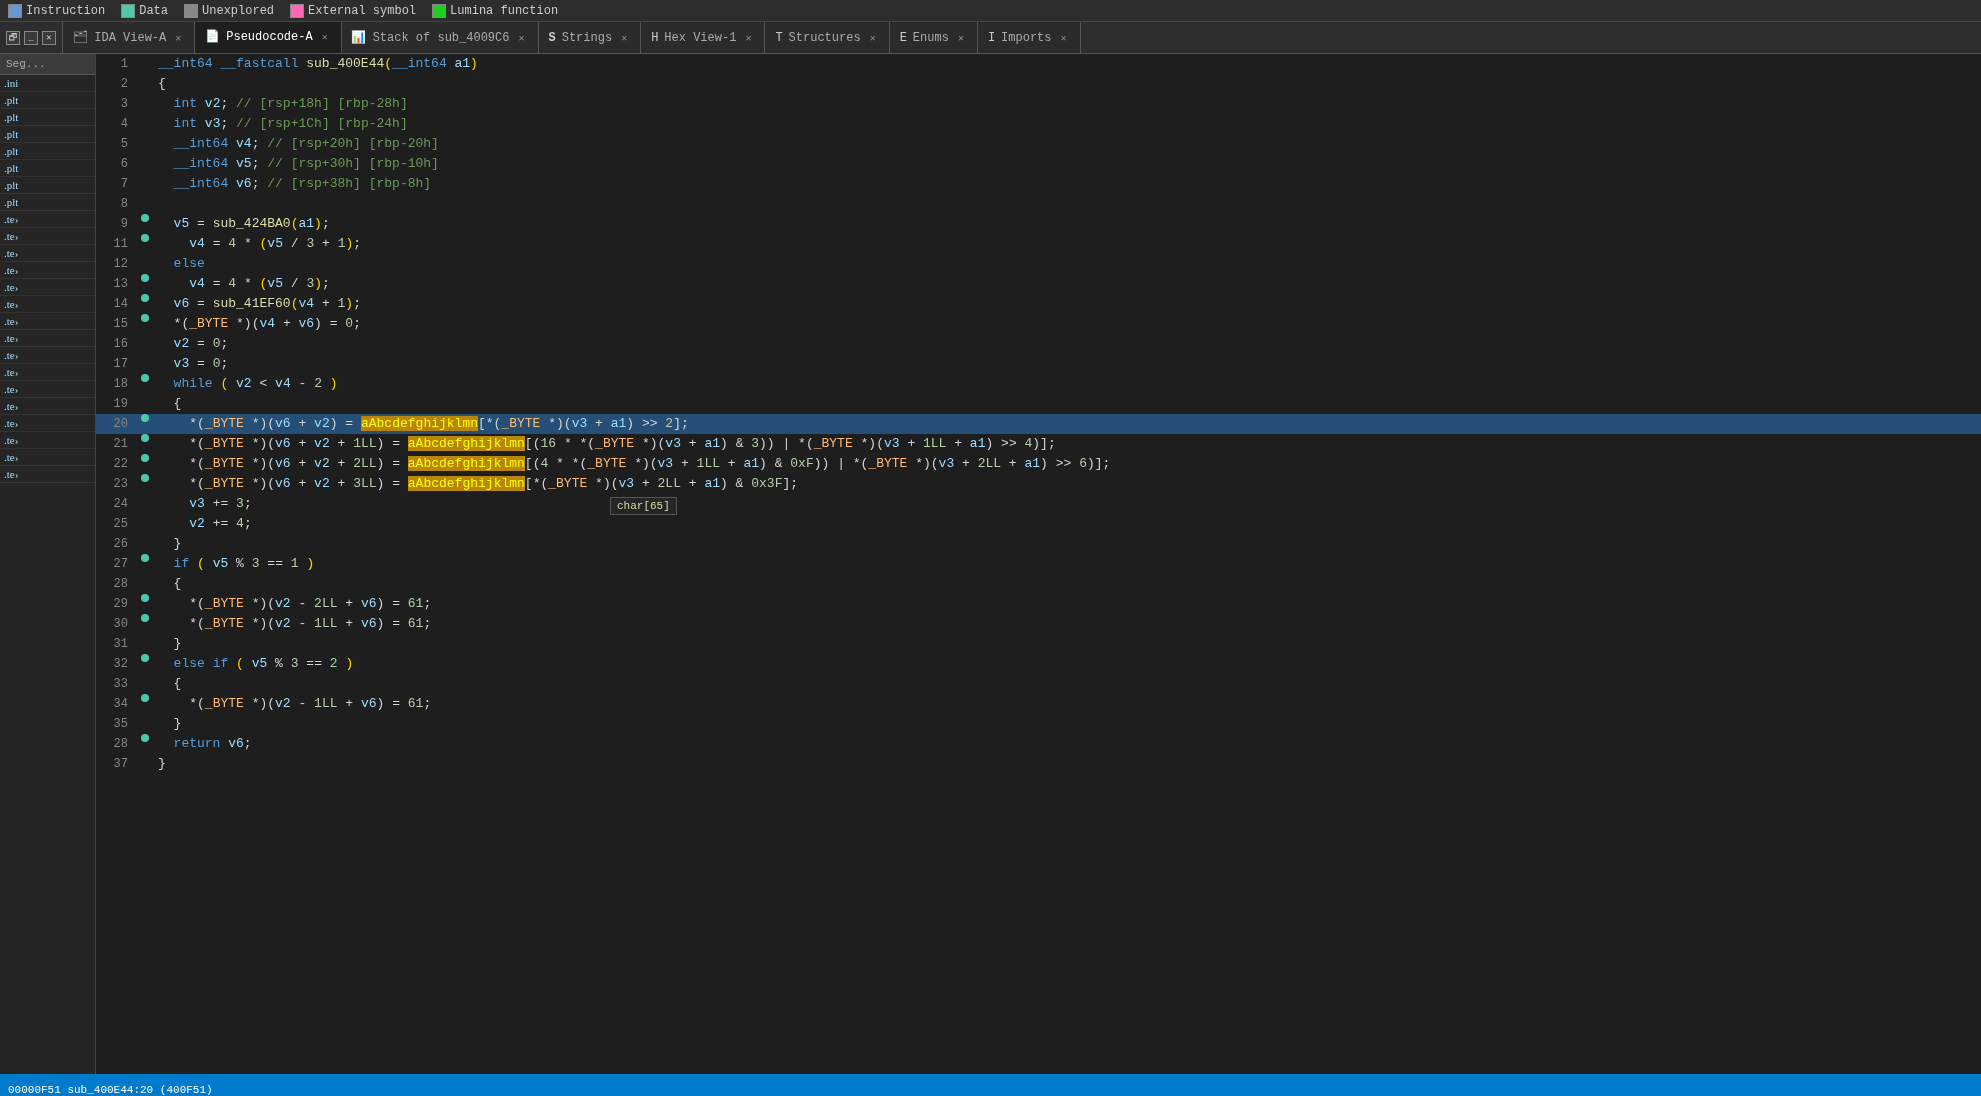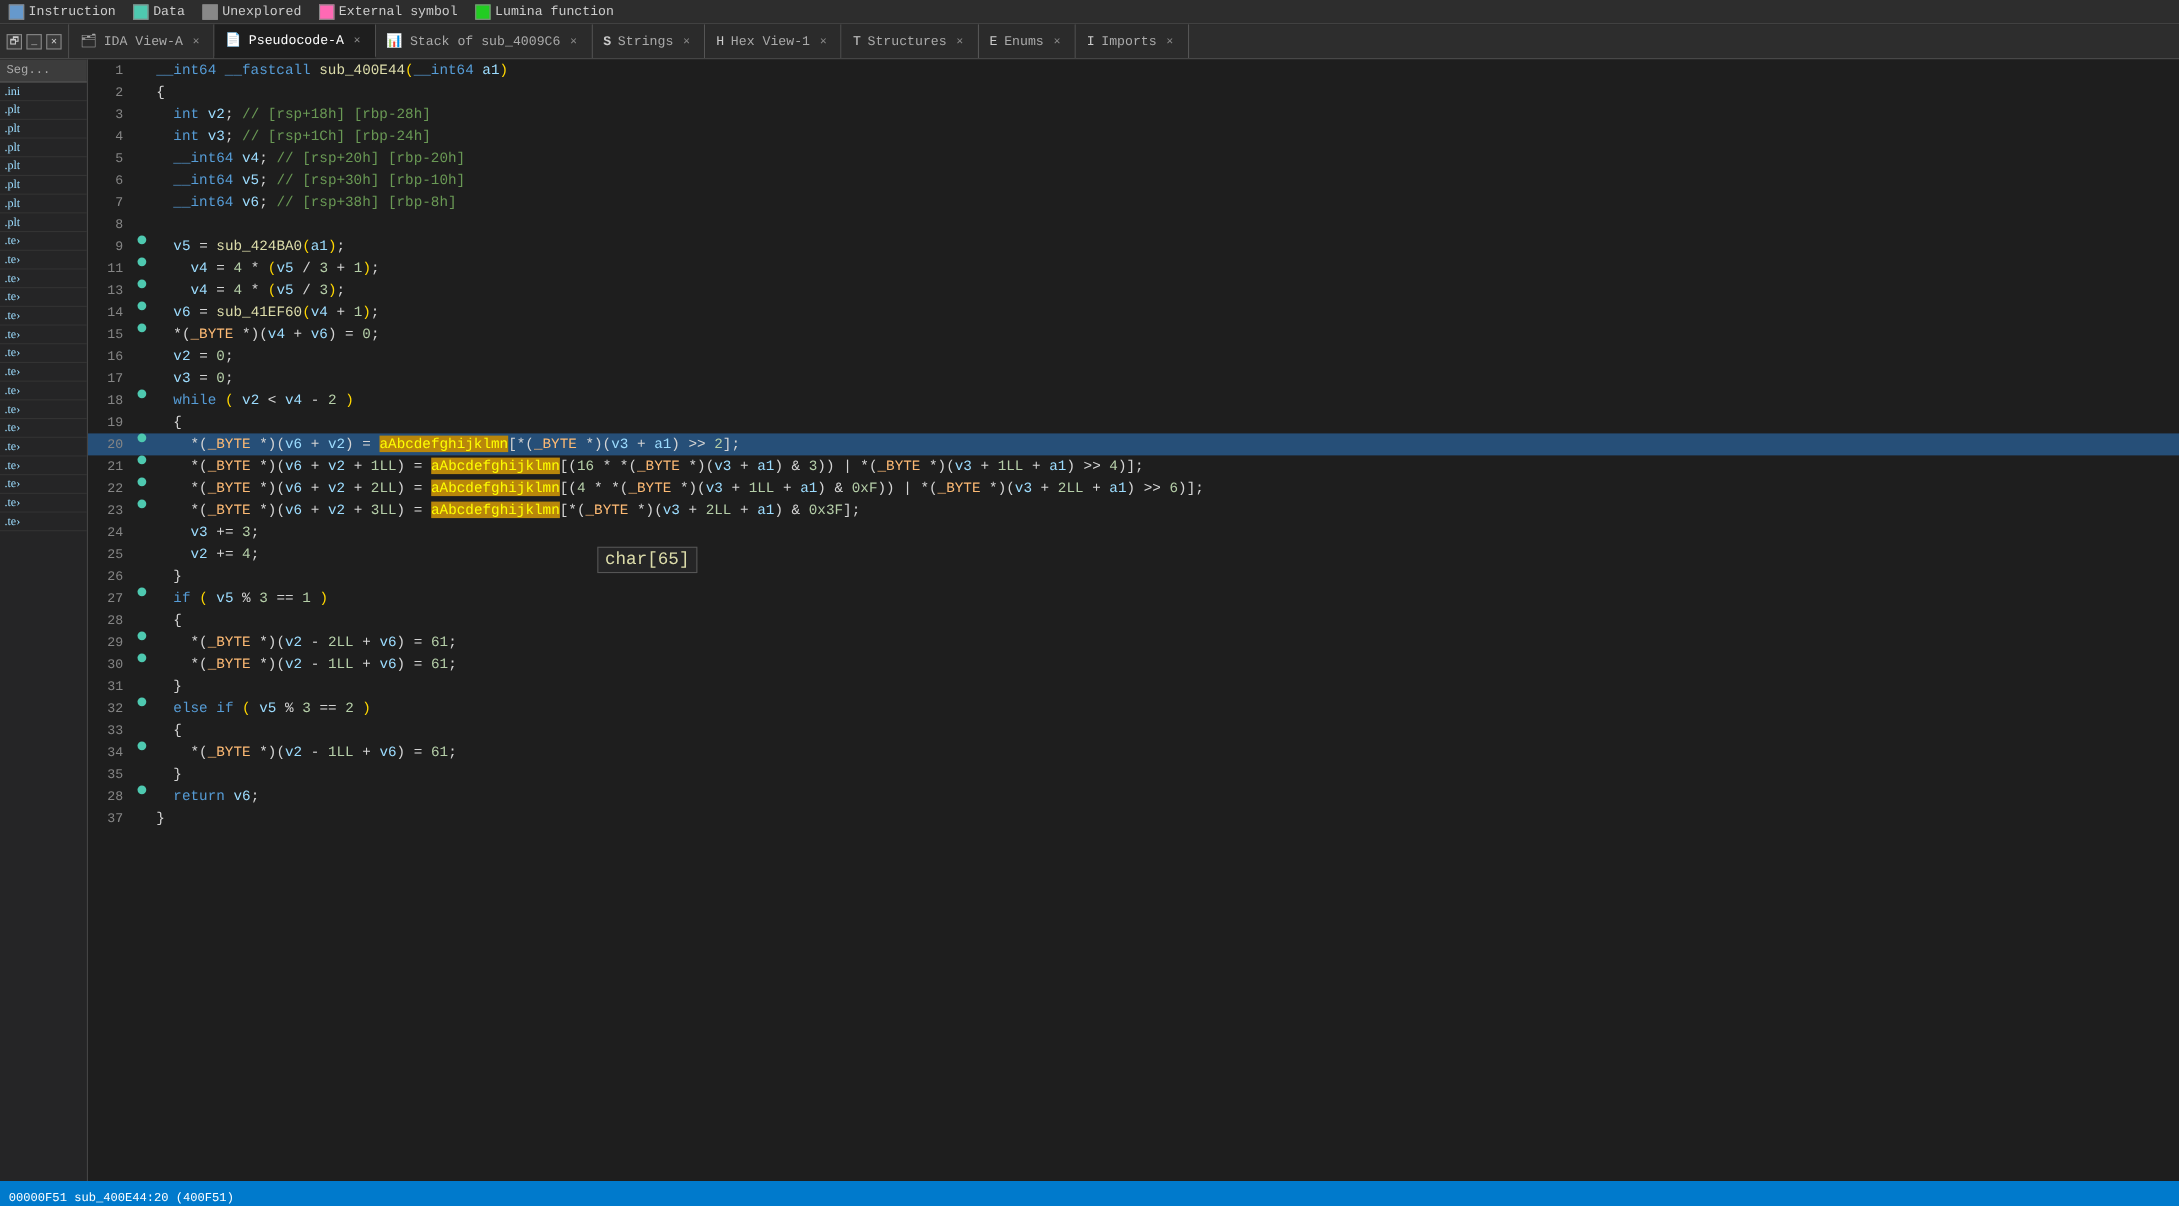--- a/index.html
+++ b/index.html
@@ -92,21 +92,21 @@
     }
 
     
     .main-layout {
       display: flex;
       height: calc(1096px - 22px - 32px - 22px);
     }
 
     
     .sidebar {
-      width: 80px;
+      width: 96px;
       background: #252526;
       border-right: 1px solid #444;
       overflow-y: auto;
       flex-shrink: 0;
     }
     .sidebar-header {
       font-size: 11px;
       color: #aaa;
       padding: 4px 6px;
       background: #3c3c3c;
@@ -185,26 +185,26 @@
     .var { color: #9cdcfe; }
     .op { color: #d4d4d4; }
     .paren { color: #ffd700; }
 
     
     .tooltip-popup {
       position: absolute;
       background: #252526;
       border: 1px solid #555;
       padding: 2px 6px;
-      font-size: 16px;
+      font-size: 11px;
       color: #dcdcaa;
       white-space: nowrap;
       z-index: 100;
       top: 443px;
-      left: 463px;
+      left: 514px;
     }
 
     
     .status-bar {
       height: 22px;
       background: #007acc;
       display: flex;
       align-items: flex-end;
       padding: 0 8px;
       font-size: 11px;
@@ -394,20 +394,25 @@
 
 
       <div class="code-line">
         <span class="line-num">11</span>
         <span class="dot-col">
             <span class="dot cyan"></span>
           </span>
         <span class="code-text">    <span class="var">v4</span> <span class="op">=</span> <span class="num">4</span> <span class="op">*</span> <span class="paren">(</span><span class="var">v5</span> <span class="op">/</span> <span class="num">3</span> <span class="op">+</span> <span class="num">1</span><span class="paren">)</span><span class="punct">;</span></span>
       </div>
 
+      <div class="code-line">
+        <span class="line-num">12</span>
+        <span class="dot-col"></span>
+        <span class="code-text">  <span class="kw">else</span></span>
+      </div>
 
       <div class="code-line">
         <span class="line-num">13</span>
         <span class="dot-col">
             <span class="dot cyan"></span>
           </span>
         <span class="code-text">    <span class="var">v4</span> <span class="op">=</span> <span class="num">4</span> <span class="op">*</span> <span class="paren">(</span><span class="var">v5</span> <span class="op">/</span> <span class="num">3</span><span class="paren">)</span><span class="punct">;</span></span>
       </div>
 
       <div class="code-line">

